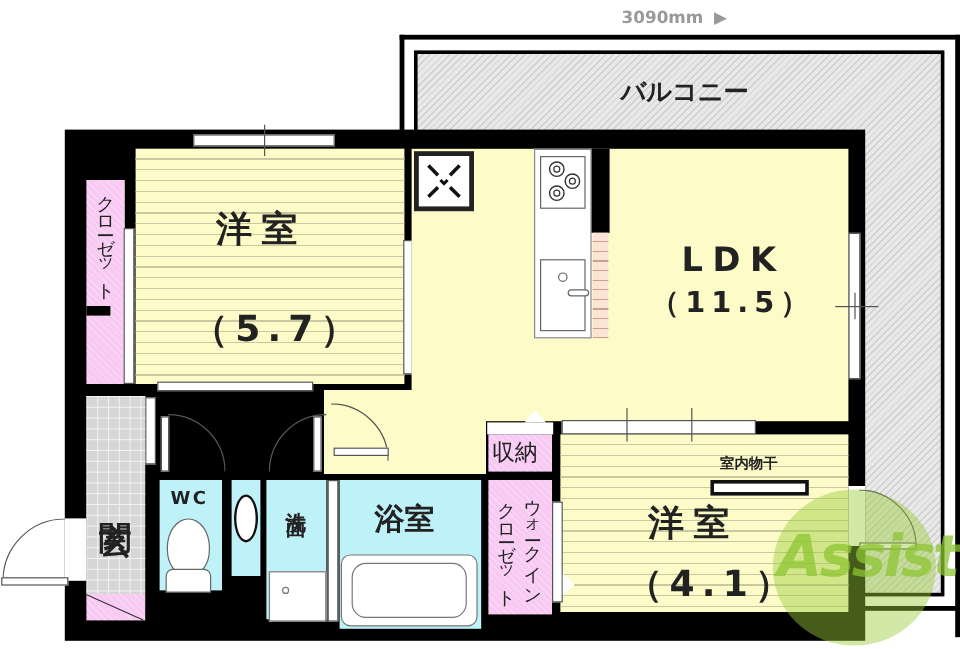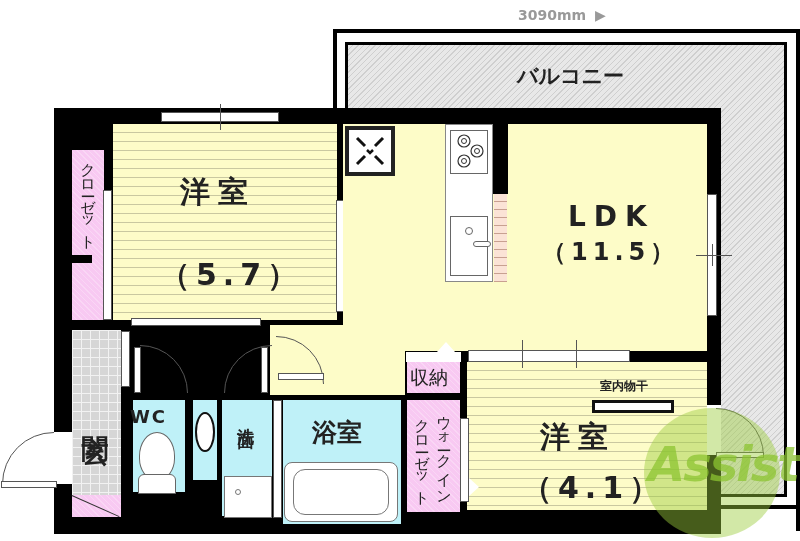--- a/index.html
+++ b/index.html
@@ -136,21 +136,21 @@
 <div class="abs floor-blue" style="left:222px; top:400px; width:50px; height:116px;"></div>
 <div class="label" style="left:237px; top:412px; font-size:17px;"><span style="writing-mode:vertical-rl; letter-spacing:6px;">洗面</span></div>
 <div class="abs" style="left:224px; top:476px; width:48px; height:42px; background:#fff; border:1px solid #777;">
   <div class="abs" style="left:10px; top:12px; width:6px; height:6px; border:1px solid #777; border-radius:50%;"></div>
 </div>
 
 <div class="abs floor-blue" style="left:193px; top:400px; width:24px; height:80px;"></div>
 <div class="abs" style="left:195px; top:412px; width:20px; height:40px; background:#fff; border:2px solid #111; border-radius:50%;"></div>
 
 <div class="abs floor-blue" style="left:133px; top:400px; width:52px; height:92px;"></div>
-<div class="label" style="left:130px; top:408px; font-size:18px; letter-spacing:2px;">WC</div>
+<div class="label" style="left:142px; top:408px; font-size:15px; letter-spacing:2px;">WC</div>
 <div class="abs" style="left:139px; top:432px; width:36px; height:48px; background:#fff; border:1px solid #666; border-radius:50% 50% 45% 45%;"></div>
 <div class="abs" style="left:138px; top:474px; width:38px; height:20px; background:#fff; border:1px solid #666; border-radius:6px 6px 0 0;"></div>
 
 <div class="door-arc" style="left:92px; top:345px; width:96px; height:96px; border-radius:50%; clip-path: inset(0 0 50% 50%);"></div>
 <div class="abs" style="left:134px; top:347px; width:7px; height:46px; background:#fff; border:1px solid #555;"></div>
 <div class="door-arc" style="left:224px; top:345px; width:96px; height:96px; border-radius:50%; clip-path: inset(0 50% 50% 0);"></div>
 <div class="abs" style="left:261px; top:347px; width:7px; height:46px; background:#fff; border:1px solid #555;"></div>
 <div class="door-arc" style="left:228px; top:336px; width:96px; height:96px; border-radius:50%; clip-path: inset(0 0 50% 50%);"></div>
 <div class="abs" style="left:278px; top:373px; width:46px; height:7px; background:#fff; border:1px solid #555;"></div>
 <div class="abs" style="left:121px; top:331px; width:9px; height:56px; background:#fff; border:1px solid #555;"></div>

